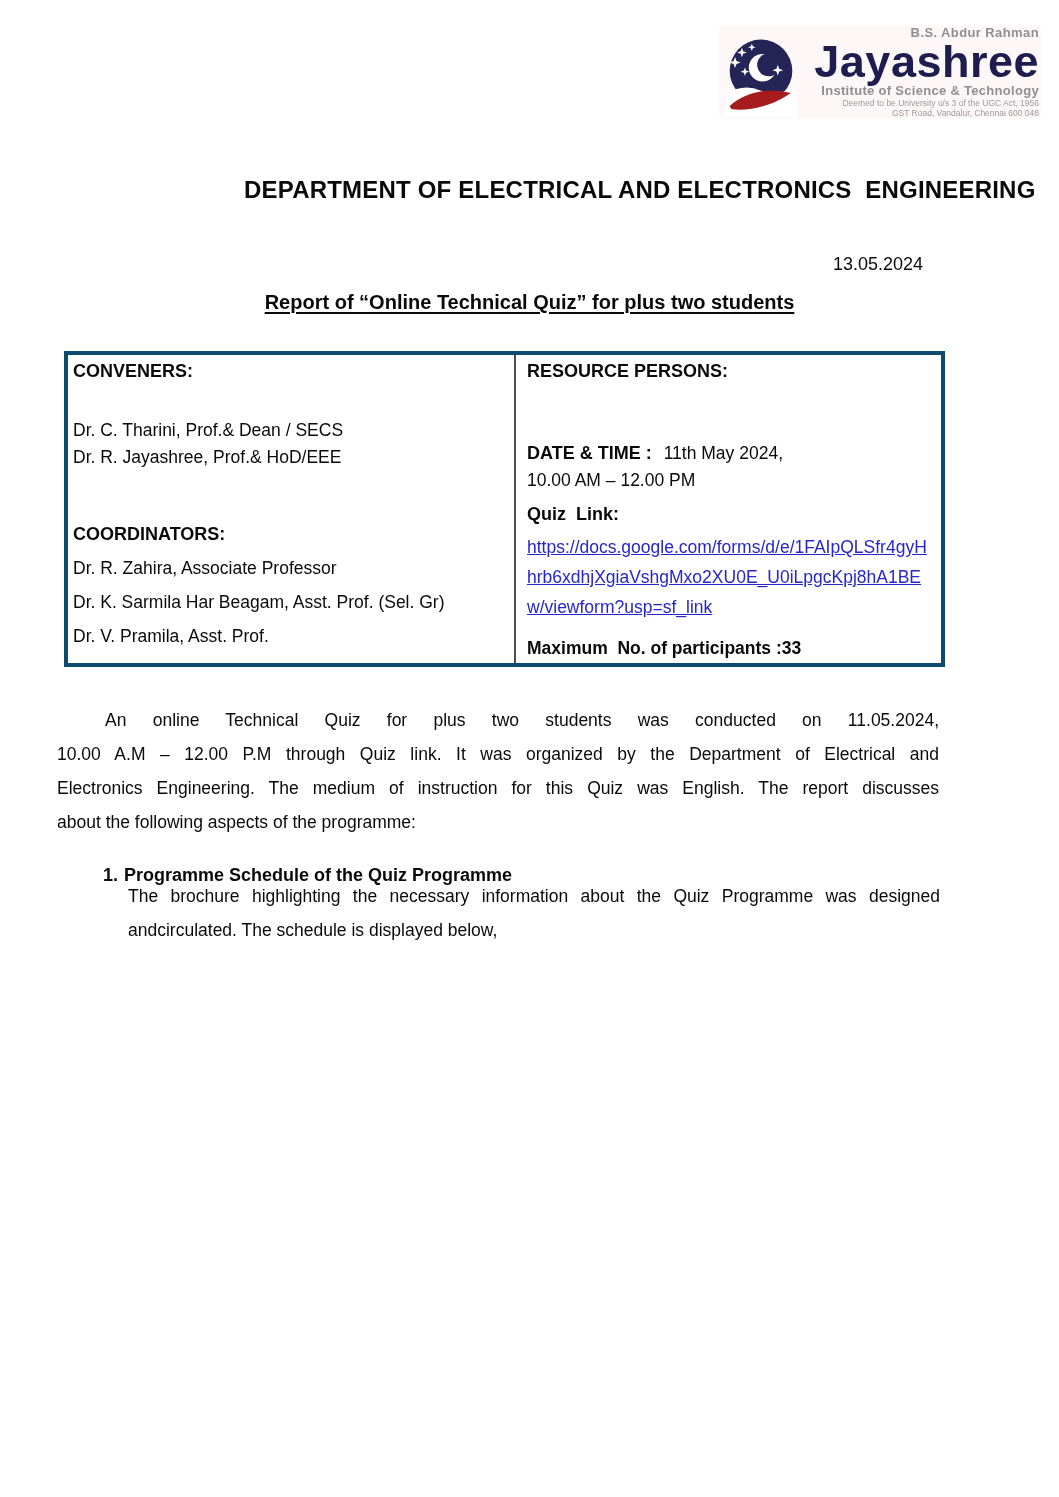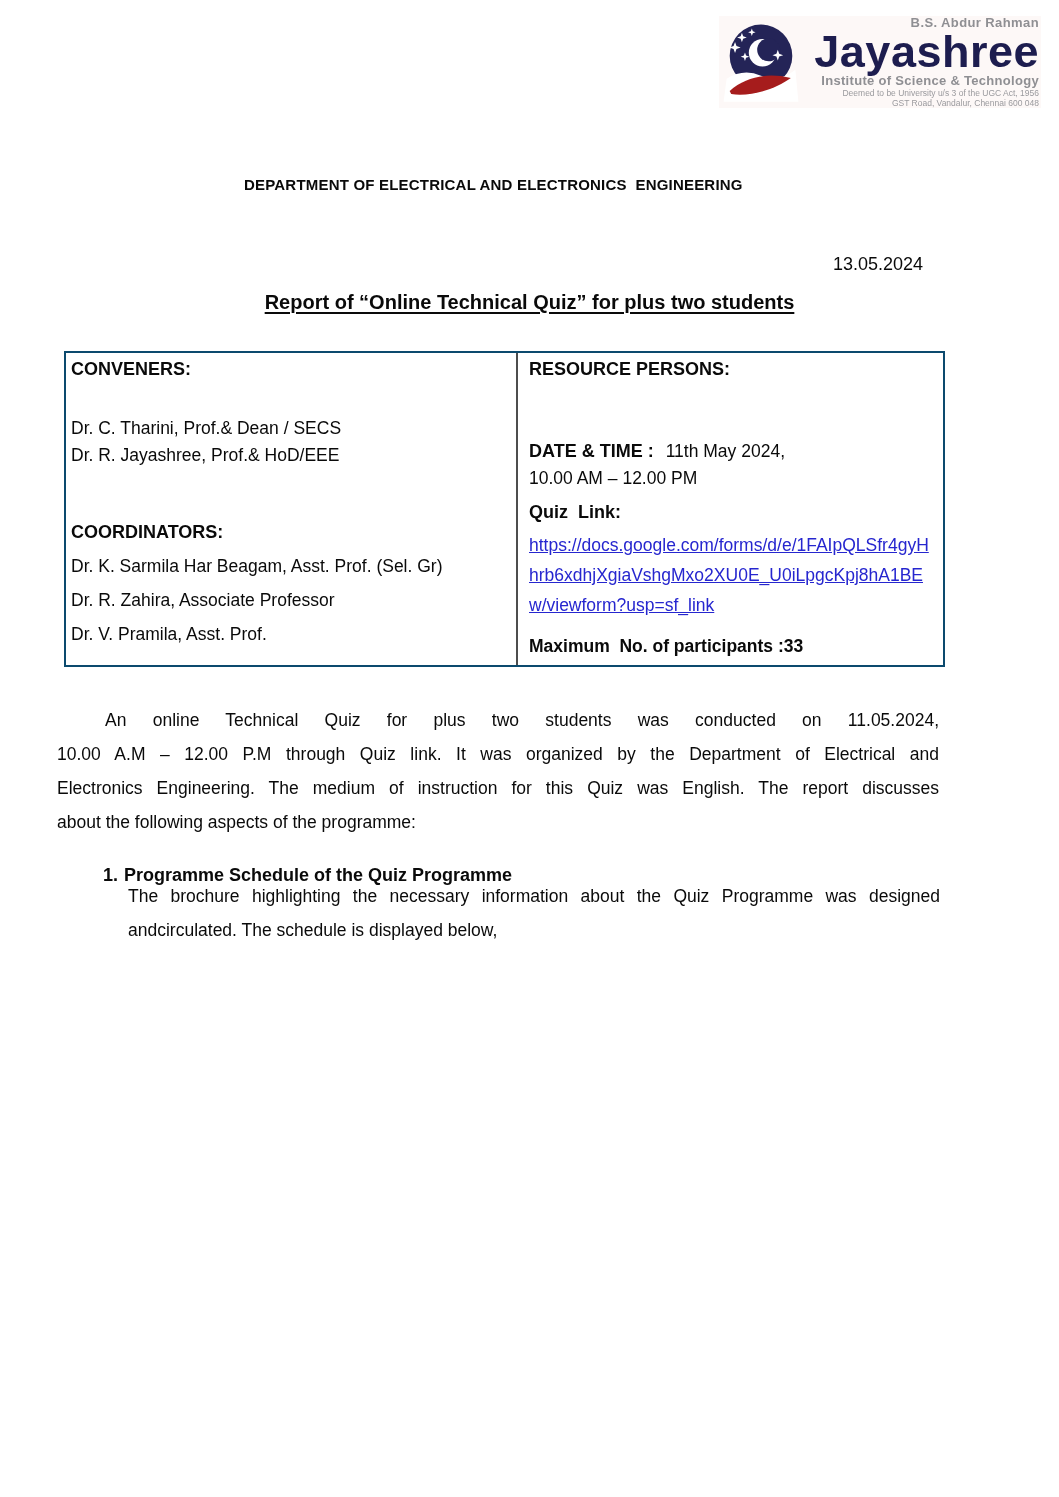--- a/index.html
+++ b/index.html
@@ -9,47 +9,47 @@
     background:#ffffff;
     font-family:"Liberation Sans", sans-serif;
     color:#0a0a0a;
     overflow:hidden;
     margin:0 auto;
   }
   .pre{white-space:pre-wrap;}
 
   
   .logo{
-    position:absolute;top:16px;left:719px;width:322px;
-    display:flex;align-items:center;
+    position:absolute;top:26px;left:719px;width:322px;
+    display:flex;align-items:flex-end;
     background:#fdf8f7;
   }
   .logo-emblem{width:84px;height:82px;flex:0 0 auto;}
   .logo-text{flex:1;text-align:right;padding-right:2px;}
   .brand-top{font-size:13px;font-weight:bold;color:#8f8f93;letter-spacing:.4px;line-height:14px;}
   .brand-name{font-size:45px;font-weight:bold;color:#1d1d4f;letter-spacing:.5px;line-height:44px;}
   .brand-sub{font-size:13px;font-weight:bold;color:#8f8f93;letter-spacing:.3px;line-height:14px;}
   .brand-tiny{font-size:8.5px;color:#9a9a9e;line-height:10px;}
 
   
   .dept-heading{
     position:absolute;left:244px;top:176px;
-    font-size:15px;font-weight:bold;letter-spacing:.2px;
+    font-size:24px;font-weight:bold;letter-spacing:.2px;
   }
   .doc-date{position:absolute;left:833px;top:254px;font-size:18px;}
   .doc-title{
     position:absolute;left:0;top:291px;width:1059px;text-align:center;
     font-size:20px;font-weight:bold;
     text-decoration:underline;text-decoration-thickness:2px;text-underline-offset:3px;
   }
 
   
   .info-table{
     position:absolute;left:64px;top:351px;width:881px;height:316px;
-    border:2px solid #0c4a6e;box-sizing:border-box;
+    border:4px solid #0c4a6e;box-sizing:border-box;
     display:flex;font-size:17.5px;line-height:27px;
   }
   .cell-left{width:466px;box-sizing:border-box;border-right:2px solid #4d4d4d;padding:3px 8px 3px 5px;}
   .cell-right{flex:1;box-sizing:border-box;padding:3px 6px 3px 11px;}
   .cell-heading{font-weight:bold;font-size:18px;}
   .conveners-heading{margin-bottom:32px;}
   .coordinators-heading{margin-top:50px;}
   .coord-line{line-height:28px;margin-top:6px;}
   .resource-heading{margin-bottom:55px;}
   .dt-value{margin-left:12px;font-weight:normal;}
@@ -102,22 +102,22 @@
   <div class="dept-heading pre">DEPARTMENT OF ELECTRICAL AND ELECTRONICS  ENGINEERING</div>
   <div class="doc-date">13.05.2024</div>
   <div class="doc-title">Report of “Online Technical Quiz” for plus two students</div>
 
   <div class="info-table">
     <div class="cell-left">
       <div class="cell-heading conveners-heading">CONVENERS:</div>
       <div>Dr. C. Tharini, Prof.&amp; Dean / SECS</div>
       <div>Dr. R. Jayashree, Prof.&amp; HoD/EEE</div>
       <div class="cell-heading coordinators-heading">COORDINATORS:</div>
+      <div class="coord-line">Dr. R. Zahira, Associate Professor</div>
       <div class="coord-line">Dr. K. Sarmila Har Beagam, Asst. Prof. (Sel. Gr)</div>
-      <div class="coord-line">Dr. R. Zahira, Associate Professor</div>
       <div class="coord-line">Dr. V. Pramila, Asst. Prof.</div>
     </div>
     <div class="cell-right">
       <div class="cell-heading resource-heading">RESOURCE PERSONS:</div>
       <div>
         <span class="cell-heading">DATE &amp; TIME :</span><span class="dt-value">11th May 2024,</span>
       </div>
       <div>10.00 AM – 12.00 PM</div>
       <div class="cell-heading quiz-link-label pre">Quiz  Link:</div>
       <a class="quiz-link" href="#">https://docs.google.com/forms/d/e/1FAIpQLSfr4gyHhrb6xdhjXgiaVshgMxo2XU0E_U0iLpgcKpj8hA1BEw/viewform?usp=sf_link</a>

